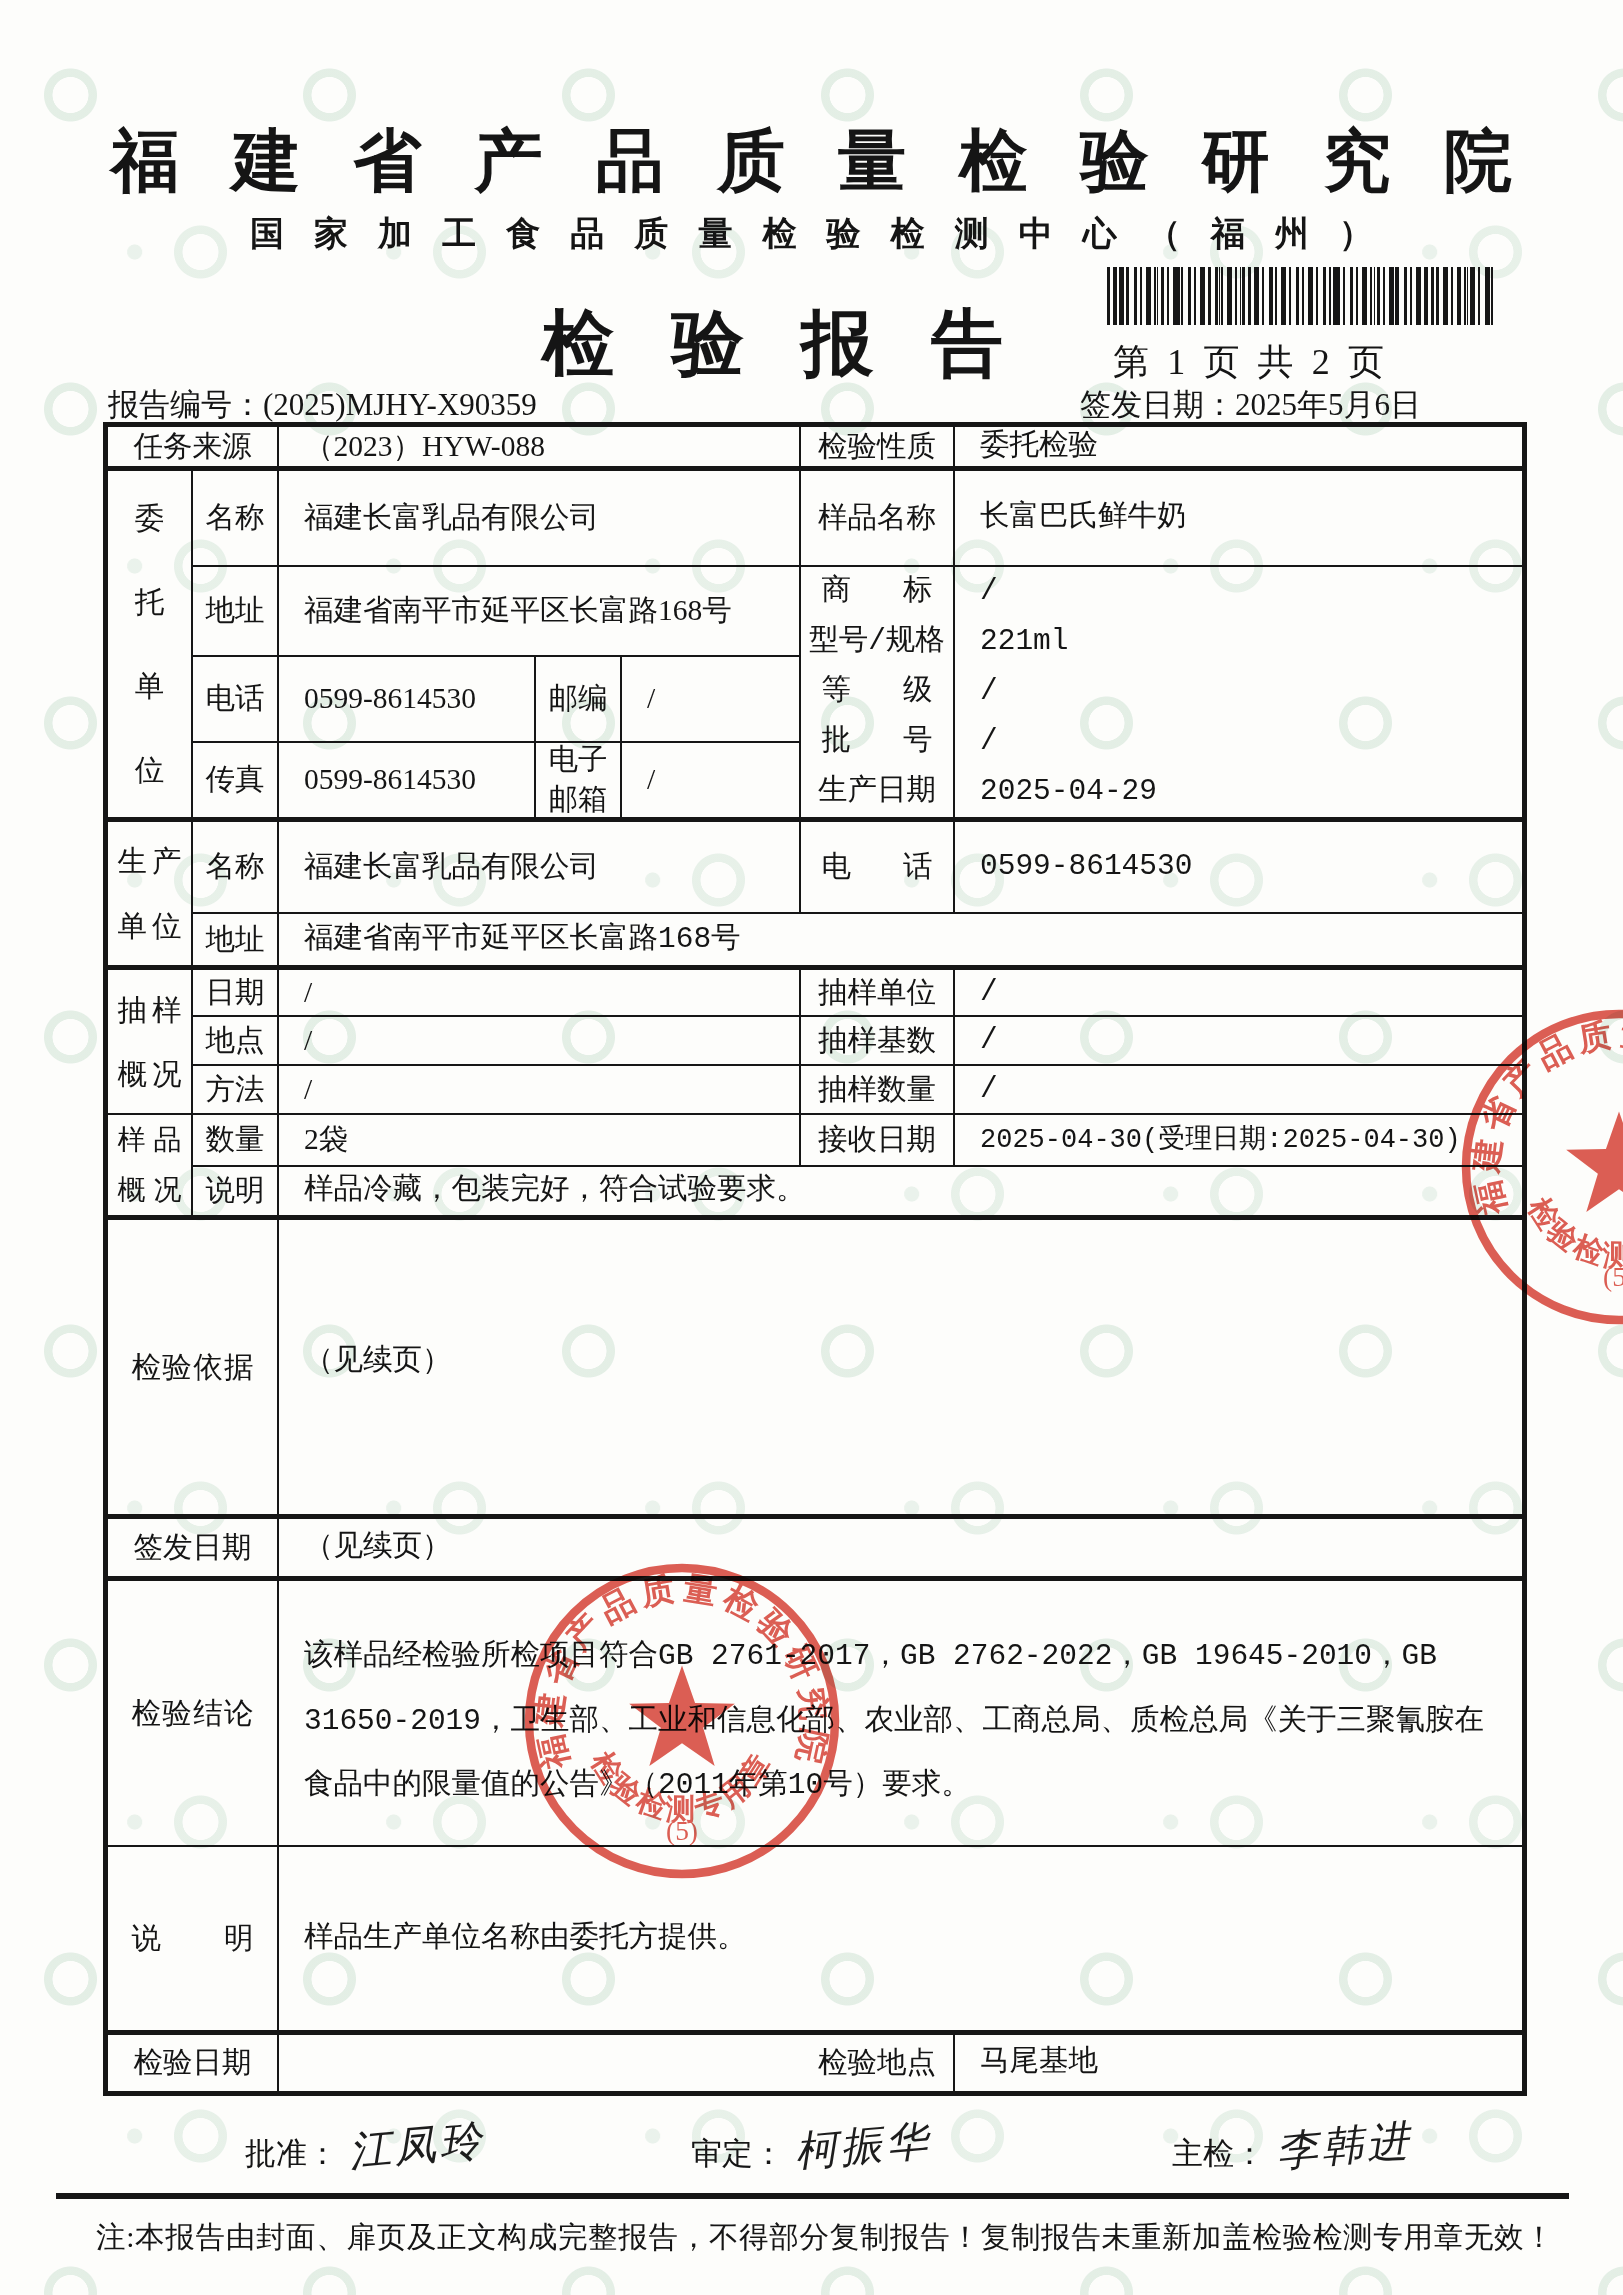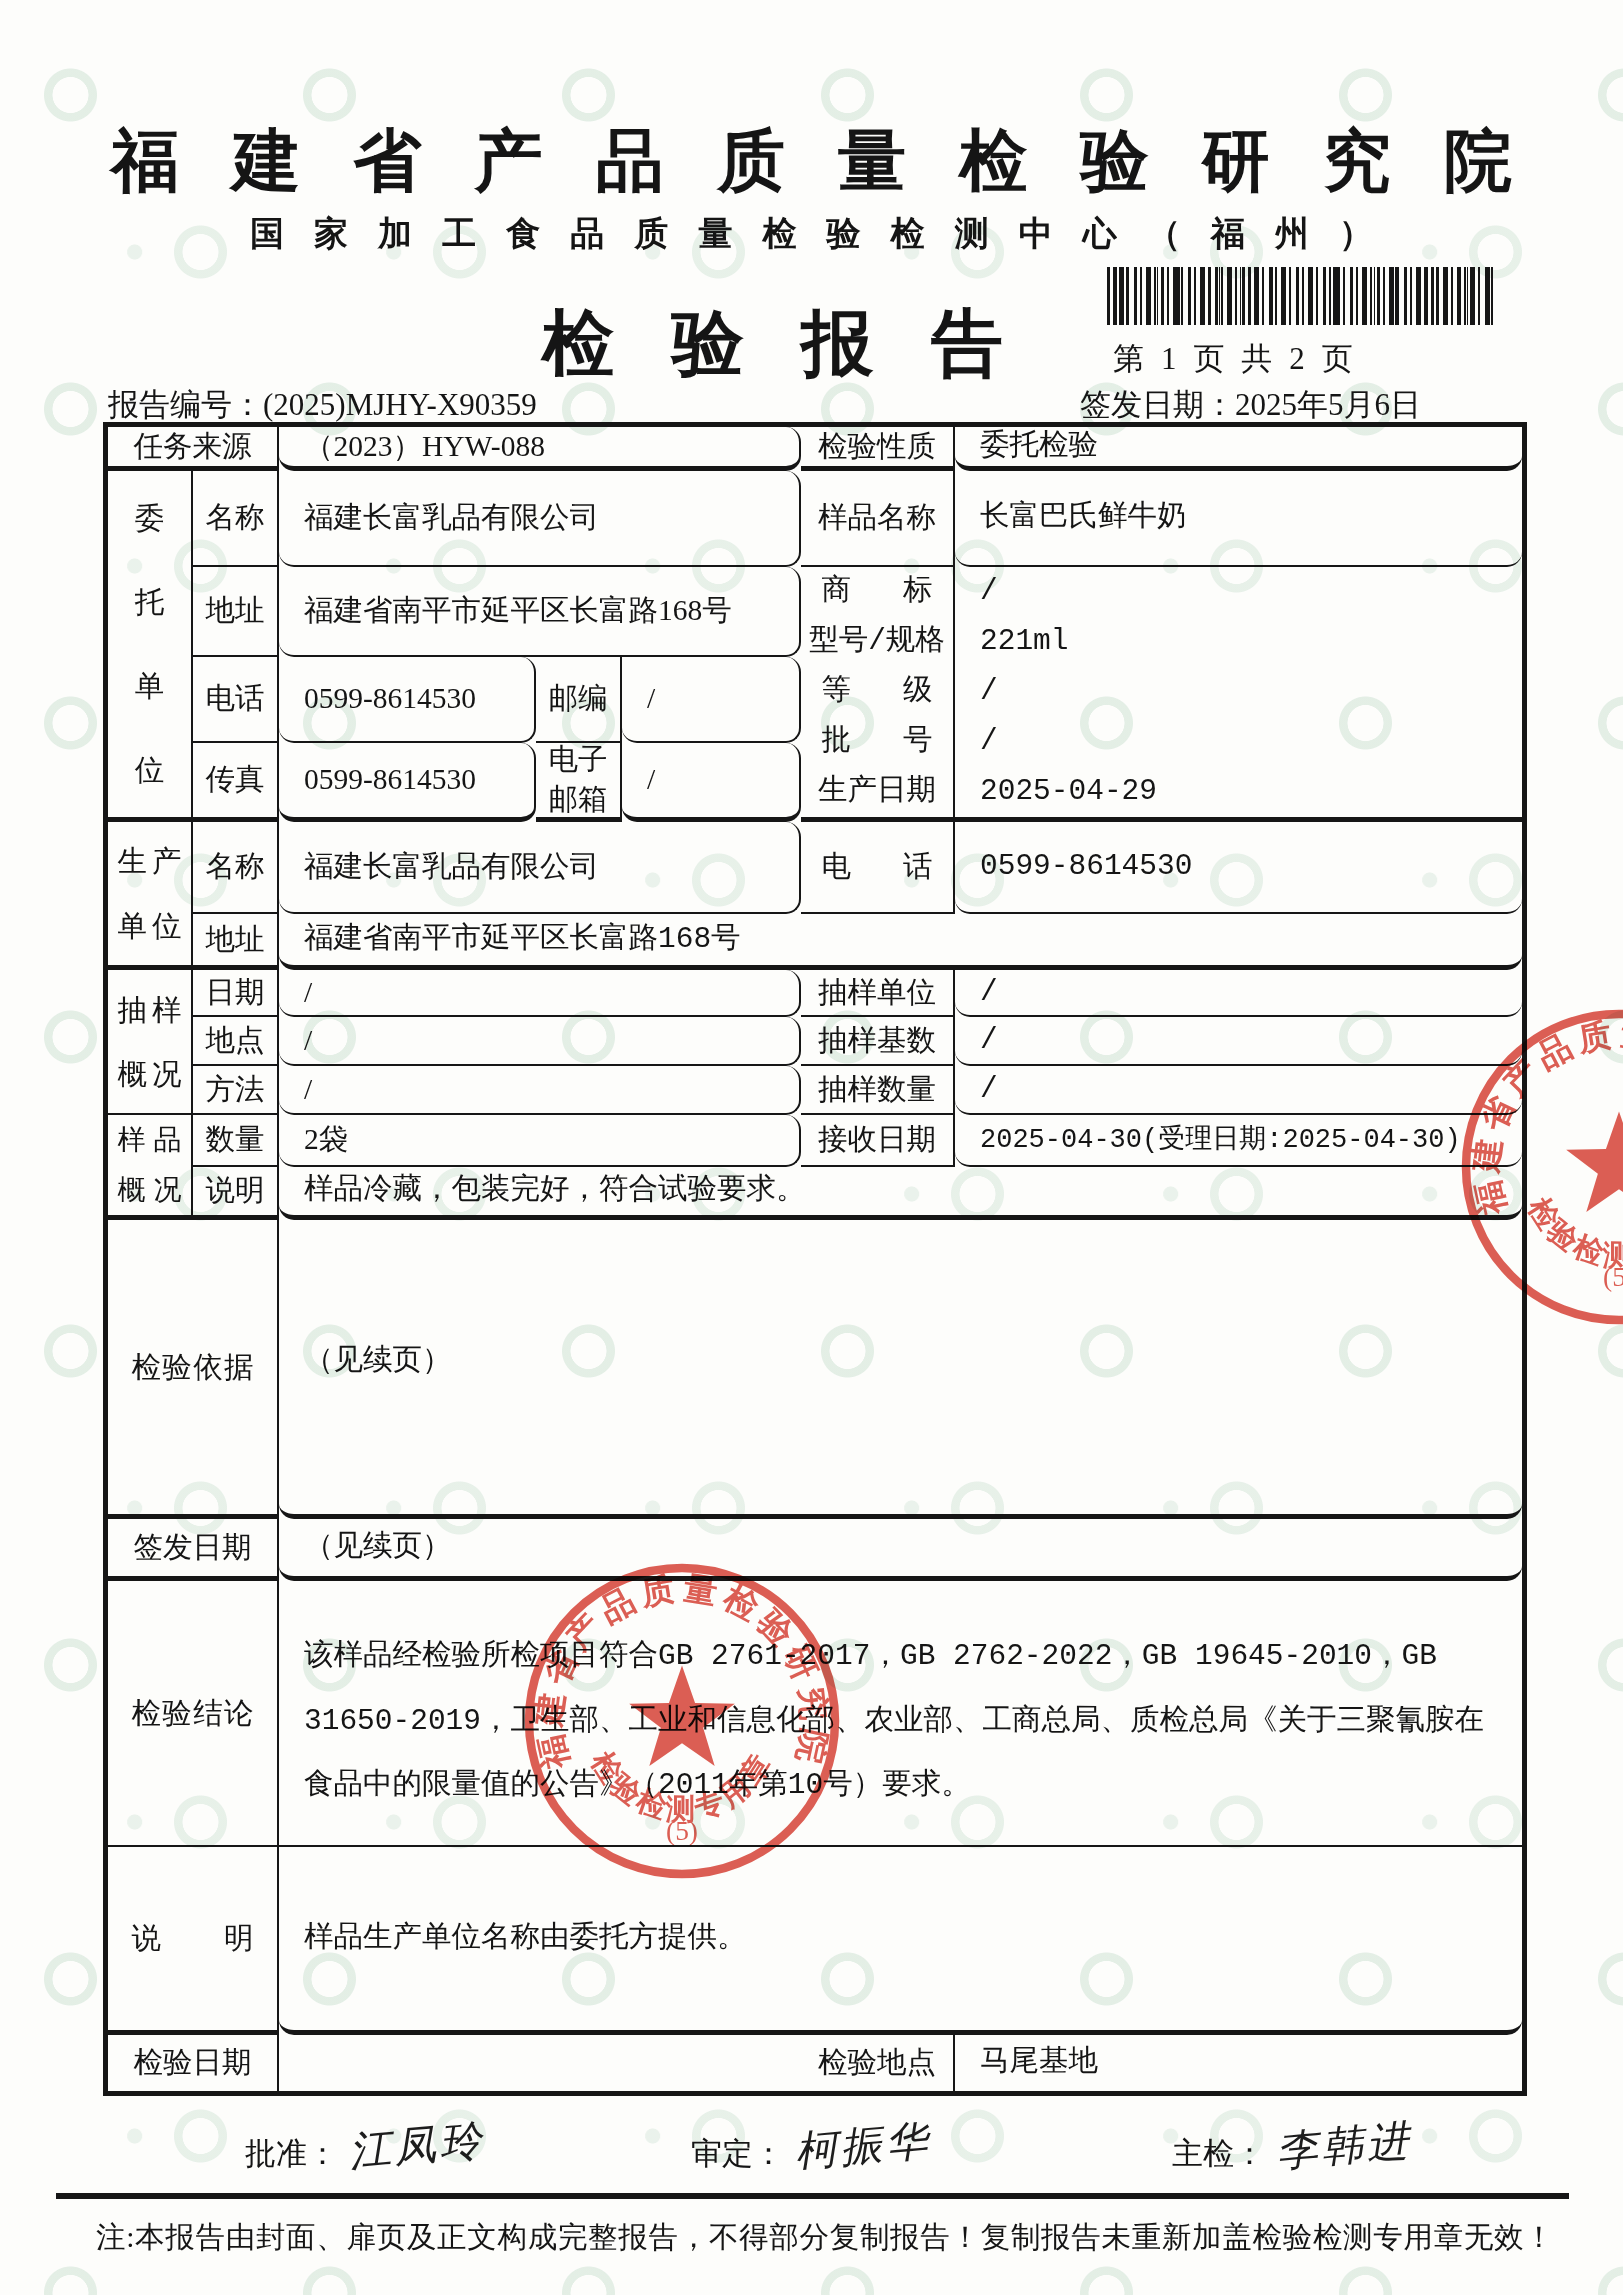--- a/index.html
+++ b/index.html
@@ -22,36 +22,36 @@
   
   .org-title{left:111px;top:124px;width:1401px;font-size:68px;font-weight:bold;text-align:justify;text-align-last:justify;line-height:1.1;}
   .sub-title{left:250px;top:211px;width:1123px;font-size:34px;font-weight:bold;text-align:justify;text-align-last:justify;}
   .report-title{left:542px;top:296px;width:461px;font-size:72px;font-weight:bold;text-align:justify;text-align-last:justify;}
   .barcode{
     left:1107px;top:267px;width:387px;height:58px;
     background-image:
       repeating-linear-gradient(90deg,#161616 0 3.3px,rgba(0,0,0,0) 3.3px 5.9px,#161616 5.9px 7.9px,rgba(0,0,0,0) 7.9px 11.8px,#161616 11.8px 17px,rgba(0,0,0,0) 17px 19.6px,#161616 19.6px 21.6px,rgba(0,0,0,0) 21.6px 27px),
       repeating-linear-gradient(90deg,rgba(0,0,0,0) 0 8.5px,#161616 8.5px 10.5px,rgba(0,0,0,0) 10.5px 19px,#161616 19px 20px,rgba(0,0,0,0) 20px 31px);
   }
-  .page-info{left:1113px;top:338px;font-size:31px;letter-spacing:4.6px;}
+  .page-info{left:1113px;top:338px;font-size:36px;letter-spacing:4.6px;}
   .meta-left{left:108px;top:384px;font-size:31px;}
   .meta-right{left:1080px;top:384px;font-size:31px;}
   
   .rpt-table{
     position:absolute;left:103px;top:422px;
     display:grid;
     grid-template-columns:85px 86px 257px 86px 179px 154px 567px;
     grid-template-rows:44px 96px 90px 86px 79px 92px 56px 47px 49px 49px 52px 53px 299px 62px 266px 188px 56px;
     border:5.2px solid #161616;
     background:transparent;
   }
   .c{position:relative;display:flex;align-items:center;justify-content:center;
      border-right:2.6px solid #161616;border-bottom:2.6px solid #161616;
      font-size:29.5px;line-height:1.35;box-sizing:border-box;}
-  .val{justify-content:flex-start;padding-left:25px;padding-right:2px;border-radius:15px;}
+  .val{justify-content:flex-start;padding-left:25px;padding-right:2px;}
   .nbr{border-right:none;font-family:Liberation Mono, monospace;}
   .nbb{border-bottom:none;}
   .bt{border-bottom-width:5.2px;}
   .spread{display:inline-block;text-align:justify;text-align-last:justify;word-break:break-all;}
   .vtext{display:block;width:33px;margin:auto;text-align:center;word-break:break-all;line-height:84px;}
   .v2{display:block;width:64px;margin:auto;text-align:justify;text-align-last:justify;word-break:break-all;}
   .wrap2{padding:0 9.2px;text-align:center;word-break:break-all;line-height:1.35;}
   .tall{display:grid;grid-template-columns:154px 1fr;grid-auto-rows:1fr;align-items:stretch;padding:0;}
   .tl{border-right:2.6px solid #161616;display:flex;align-items:center;justify-content:center;}
   .tv{display:flex;align-items:center;padding-left:25px;}

